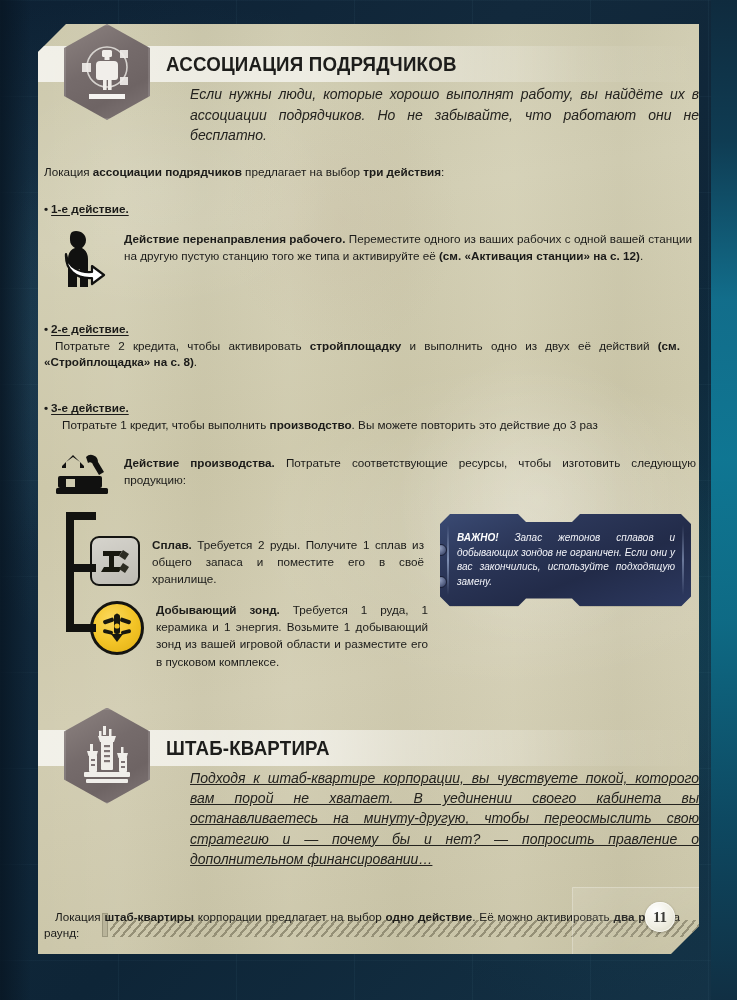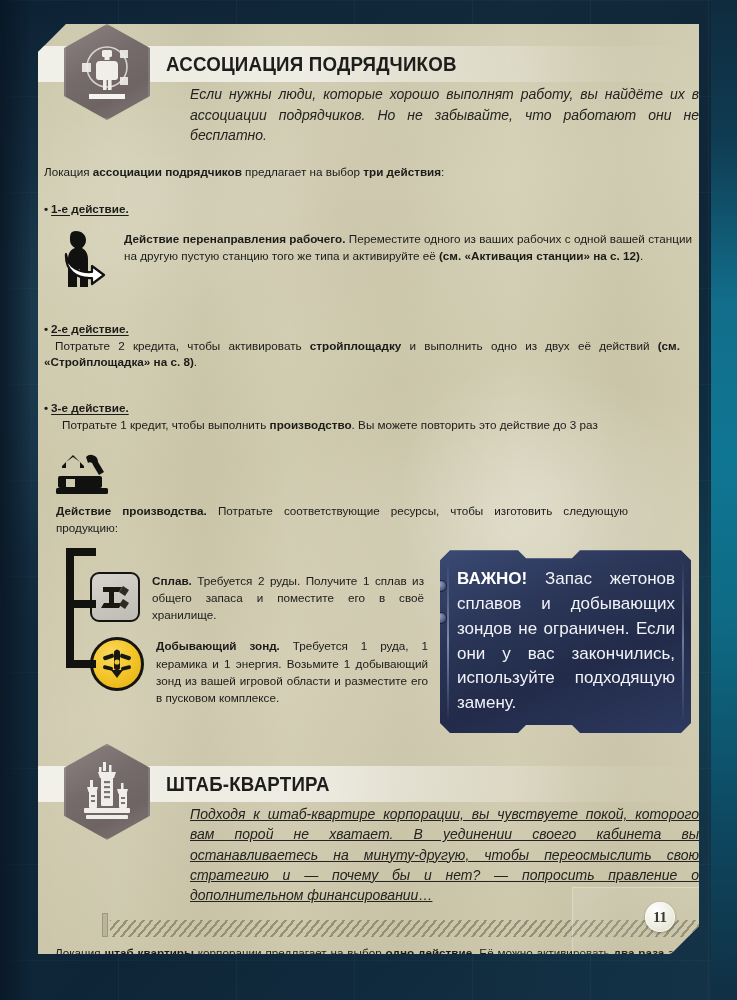--- a/index.html
+++ b/index.html
@@ -245,21 +245,21 @@
   .important-box::before {
     content:""; position:absolute; left:7px; top:11px; bottom:11px; width:2px;
     background: linear-gradient(to bottom, rgba(190,210,245,0.0), rgba(190,210,245,0.55), rgba(190,210,245,0.0));
   }
   .important-box::after {
     content:""; position:absolute; right:7px; top:11px; bottom:11px; width:2px;
     background: linear-gradient(to bottom, rgba(190,210,245,0.0), rgba(190,210,245,0.45), rgba(190,210,245,0.0));
   }
   .important-text {
     position: relative; z-index: 2;
-    color: #f2f3f8; font-size: 17px; line-height: 1.46; text-align: justify;
+    color: #f2f3f8; font-size: 10px; line-height: 1.46; text-align: justify; font-style: italic;
   }
   .important-text b { color: #ffffff; }
   .box-rivet {
     position:absolute; left: -5px; width: 10px; height: 10px; border-radius: 50%;
     background: radial-gradient(circle at 35% 32%, #97a4c4, #4a5578 70%, #2b3350);
     border: 1px solid #1b2138; z-index: 3;
   }
 
   
   .dia-list { margin: 16px 0 0 6px; }
@@ -338,21 +338,21 @@
       <span class="indent1"></span><span>Потратьте 2 кредита, чтобы активировать </span><b>стройплощадку</b><span> и выполнить одно из двух её действий </span><b>(см. «Стройплощадка» на с. 8)</b><span>.</span>
     </p>
 
     <div class="action-head" style="margin-top:30px;">
       <span class="bullet">•</span><u>3-е действие.</u>
     </div>
     <p class="action-body">
       <span>Потратьте 1 кредит, чтобы выполнить </span><b>производство</b><span>. Вы можете повторить это действие до 3 раз</span>
     </p>
 
-    <div class="icon-row" style="margin-top:18px;flex-direction:column;">
+    <div class="icon-row" style="margin-top:18px;">
       <div class="ico" style="margin-right:10px;">
         <svg width="58" height="44" viewBox="0 0 58 44" aria-hidden="true">
           <path d="M6 14 L17 3 L28 14 L28 16 L24 16 L24 10 L17 5 L10 10 L10 16 L6 16 Z" fill="#111110"></path>
           <path d="M30 5 a7 7 0 0 1 12 5 l6 10 l-5 3 l-6 -10 a3 3 0 0 0 -5 -2 z" fill="#111110"></path>
           <rect x="2" y="24" width="44" height="12" rx="2" fill="#111110"></rect>
           <rect x="10" y="27" width="9" height="8" fill="#cfcbb0"></rect>
           <rect x="0" y="36" width="52" height="6" rx="1.5" fill="#111110"></rect>
         </svg>
       </div>
       <div class="txt" style="width:572px;">

